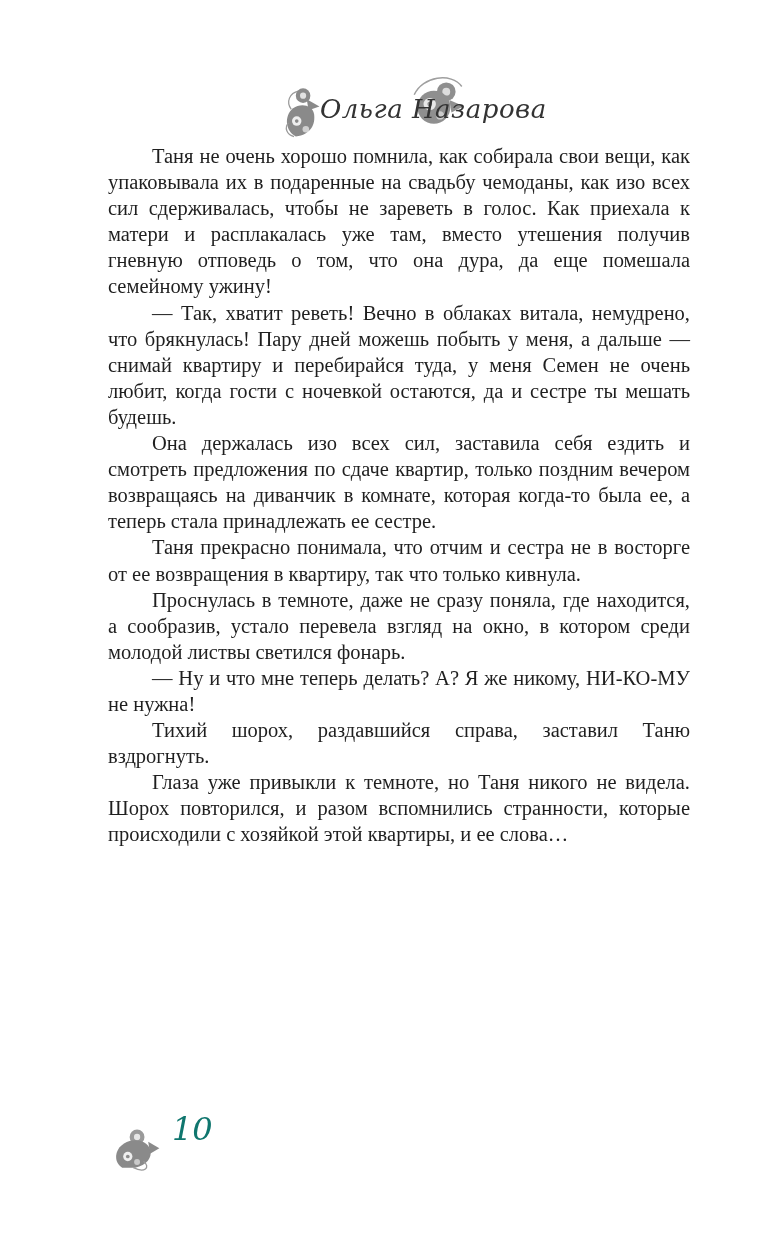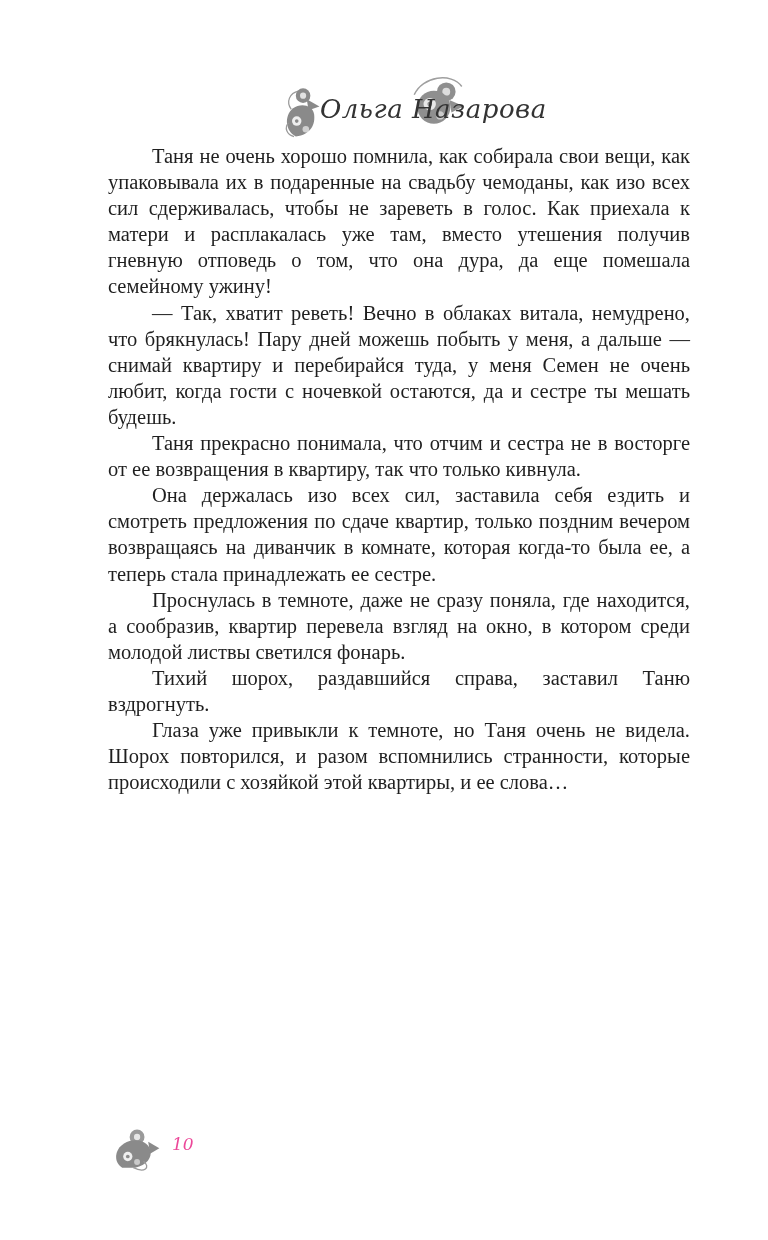--- a/index.html
+++ b/index.html
@@ -58,25 +58,25 @@
   }
   
   .mouse-footer {
     position: absolute;
     left: 112px;
     top: 1126px;
   }
   .page-number {
     position: absolute;
     left: 172px;
-    top: 1134px;
+    top: 1110px;
     font-family: "DejaVu Serif", serif;
     font-style: italic;
-    font-size: 17px;
-    color: #ec4899;
+    font-size: 32px;
+    color: #0f766e;
   }
 </style>
 </head>
 <body>
 
 <div class="page">
 
   <header class="page-header">
 
     <span class="mouse mouse-left">
@@ -105,25 +105,26 @@
         <path d="M40 25 L54 31 L42 37 Z" fill="#8a8a8a"></path>
       </svg>
     </span>
 
     <span class="author">Ольга Назарова</span>
   </header>
 
   <main class="page-body">
     <p>Таня не очень хорошо помнила, как собирала свои вещи, как упаковывала их в подаренные на свадьбу чемоданы, как изо всех сил сдерживалась, чтобы не зареветь в голос. Как приехала к матери и расплакалась уже там, вместо утешения получив гневную отповедь о том, что она дура, да еще помешала семейному ужину!</p>
     <p>— Так, хватит реветь! Вечно в облаках витала, немудрено, что брякнулась! Пару дней можешь побыть у меня, а дальше — снимай квартиру и перебирайся туда, у меня Семен не очень любит, когда гости с ночевкой остаются, да и сестре ты мешать будешь.</p>
+    <p>Она держалась изо всех сил, заставила себя ездить и смотреть предложения по сдаче квартир, только поздним вечером возвращаясь на диванчик в комнате, которая когда-то была ее, а теперь стала принадлежать ее сестре.</p>
     <p>Таня прекрасно понимала, что отчим и сестра не в восторге от ее возвращения в квартиру, так что только кивнула.</p>
-    <p>Она держалась изо всех сил, заставила себя ездить и смотреть предложения по сдаче квартир, только поздним вечером возвращаясь на диванчик в комнате, которая когда-то была ее, а теперь стала принадлежать ее сестре.</p>
-    <p>Проснулась в темноте, даже не сразу поняла, где находится, а сообразив, квартир перевела взгляд на окно, в котором среди молодой листвы светился фонарь.</p>
+    <p>Проснулась в темноте, даже не сразу поняла, где находится, а сообразив, устало перевела взгляд на окно, в котором среди молодой листвы светился фонарь.</p>
+    <p>— Ну и что мне теперь делать? А? Я же никому, НИ-КО-МУ не нужна!</p>
     <p>Тихий шорох, раздавшийся справа, заставил Таню вздрогнуть.</p>
-    <p>Глаза уже привыкли к темноте, но Таня очень не видела. Шорох повторился, и разом вспомнились странности, которые происходили с хозяйкой этой квартиры, и ее слова…</p>
+    <p>Глаза уже привыкли к темноте, но Таня никого не видела. Шорох повторился, и разом вспомнились странности, которые происходили с хозяйкой этой квартиры, и ее слова…</p>
   </main>
 
   <span class="mouse mouse-footer">
     <svg width="52" height="48" viewBox="0 0 56 48" xmlns="http://www.w3.org/2000/svg">
       <circle cx="27" cy="10" r="8" fill="#9a9a9a"></circle>
       <circle cx="27" cy="10" r="3.4" fill="#ffffff" opacity="0.75"></circle>
       <path d="M11 43 C1 37 3 23 13 17 C23 11 37 13 41 23 C44 32 37 41 25 43 Z" fill="#8a8a8a"></path>
       <path d="M39 15 L51 22 L41 28 Z" fill="#8a8a8a"></path>
       <circle cx="17" cy="31" r="5" fill="#ffffff" opacity="0.85"></circle>
       <circle cx="17" cy="31" r="2" fill="#8a8a8a"></circle>

